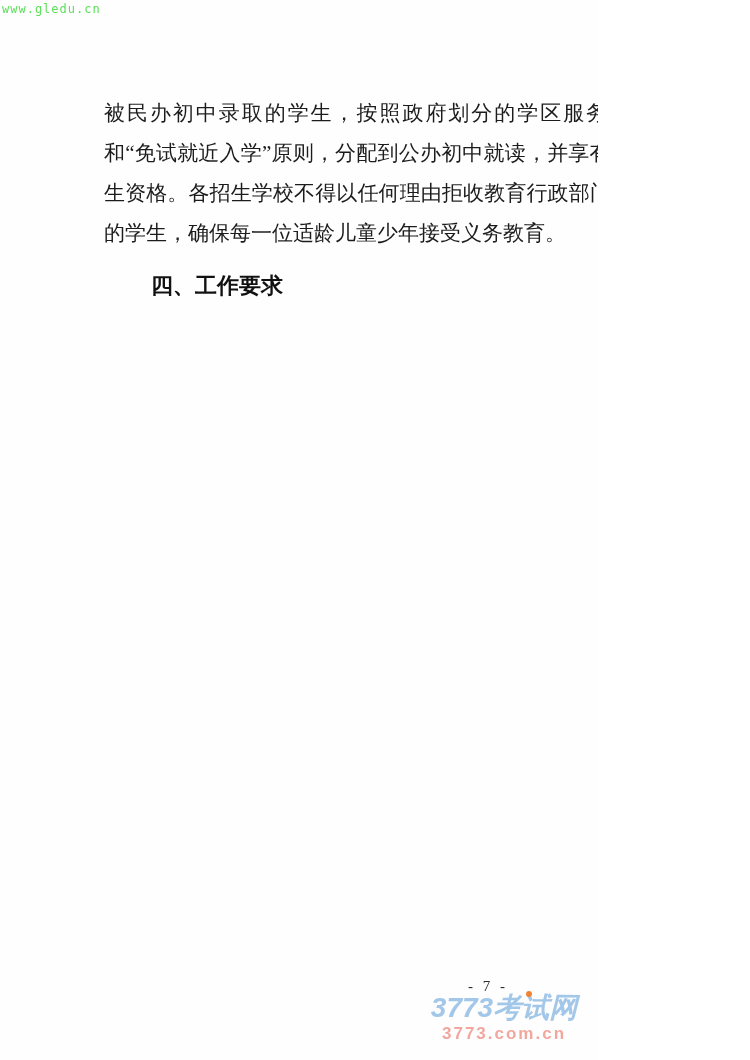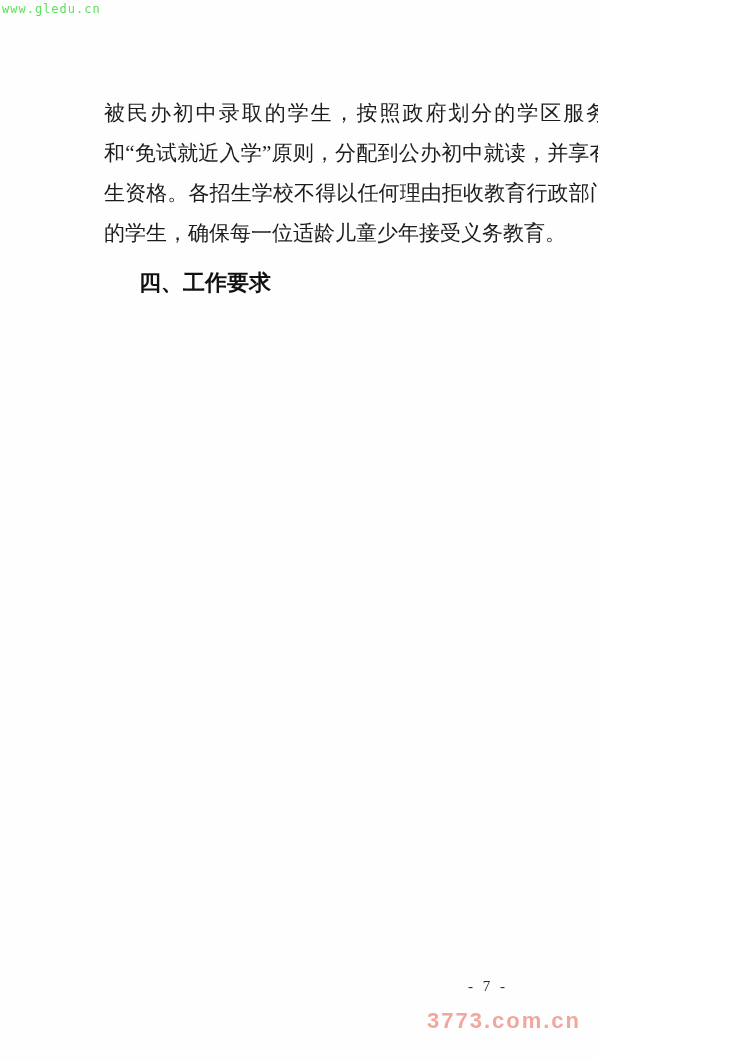--- a/index.html
+++ b/index.html
@@ -36,21 +36,21 @@
     text-align: justify;
   }
   .para {
     margin: 9px;
     text-indent: 2em;
   }
   .para.no-indent {
     text-indent: 0;
   }
   .heading {
-    margin: 0;
+    margin: 12px;
     padding-left: 2em;
     font-family: "Liberation Sans", "DejaVu Sans", sans-serif;
     font-size: 22px;
     font-weight: bold;
     line-height: 42px;
     color: #111111;
     text-align: left;
   }
   .page-number {
     position: absolute;
@@ -81,23 +81,23 @@
   .logo-accent-dot {
     position: absolute;
     top: -3px;
     right: 52px;
     width: 6px;
     height: 6px;
     border-radius: 50%;
     background: #f08433;
   }
   .logo-domain {
-    margin-top: 16px;
+    margin-top: 3px;
     font-family: "Liberation Sans", "DejaVu Sans", sans-serif;
-    font-size: 22px;
+    font-size: 17px;
     font-weight: bold;
     color: #f2a79e;
     letter-spacing: 2px;
     white-space: nowrap;
   }
 </style>
 </head>
 <body>
 
 <div class="page">
@@ -105,16 +105,17 @@
   <div class="watermark">www.gledu.cn</div>
 
   <div class="content">
     <p class="para no-indent">被民办初中录取的学生，按照政府划分的学区服务范围和“免试就近入学”原则，分配到公办初中就读，并享有学区生资格。各招生学校不得以任何理由拒收教育行政部门分配的学生，确保每一位适龄儿童少年接受义务教育。</p>
     <h3 class="heading">四、工作要求</h3>
   </div>
 
   <div class="page-number">- 7 -</div>
 
   <div class="site-logo">
+    <div class="logo-title"><span>3773考试网</span><span class="logo-accent-dot"></span></div>
     <div class="logo-domain">3773.com.cn</div>
   </div>
 
 </div>
 
 </body></html>

